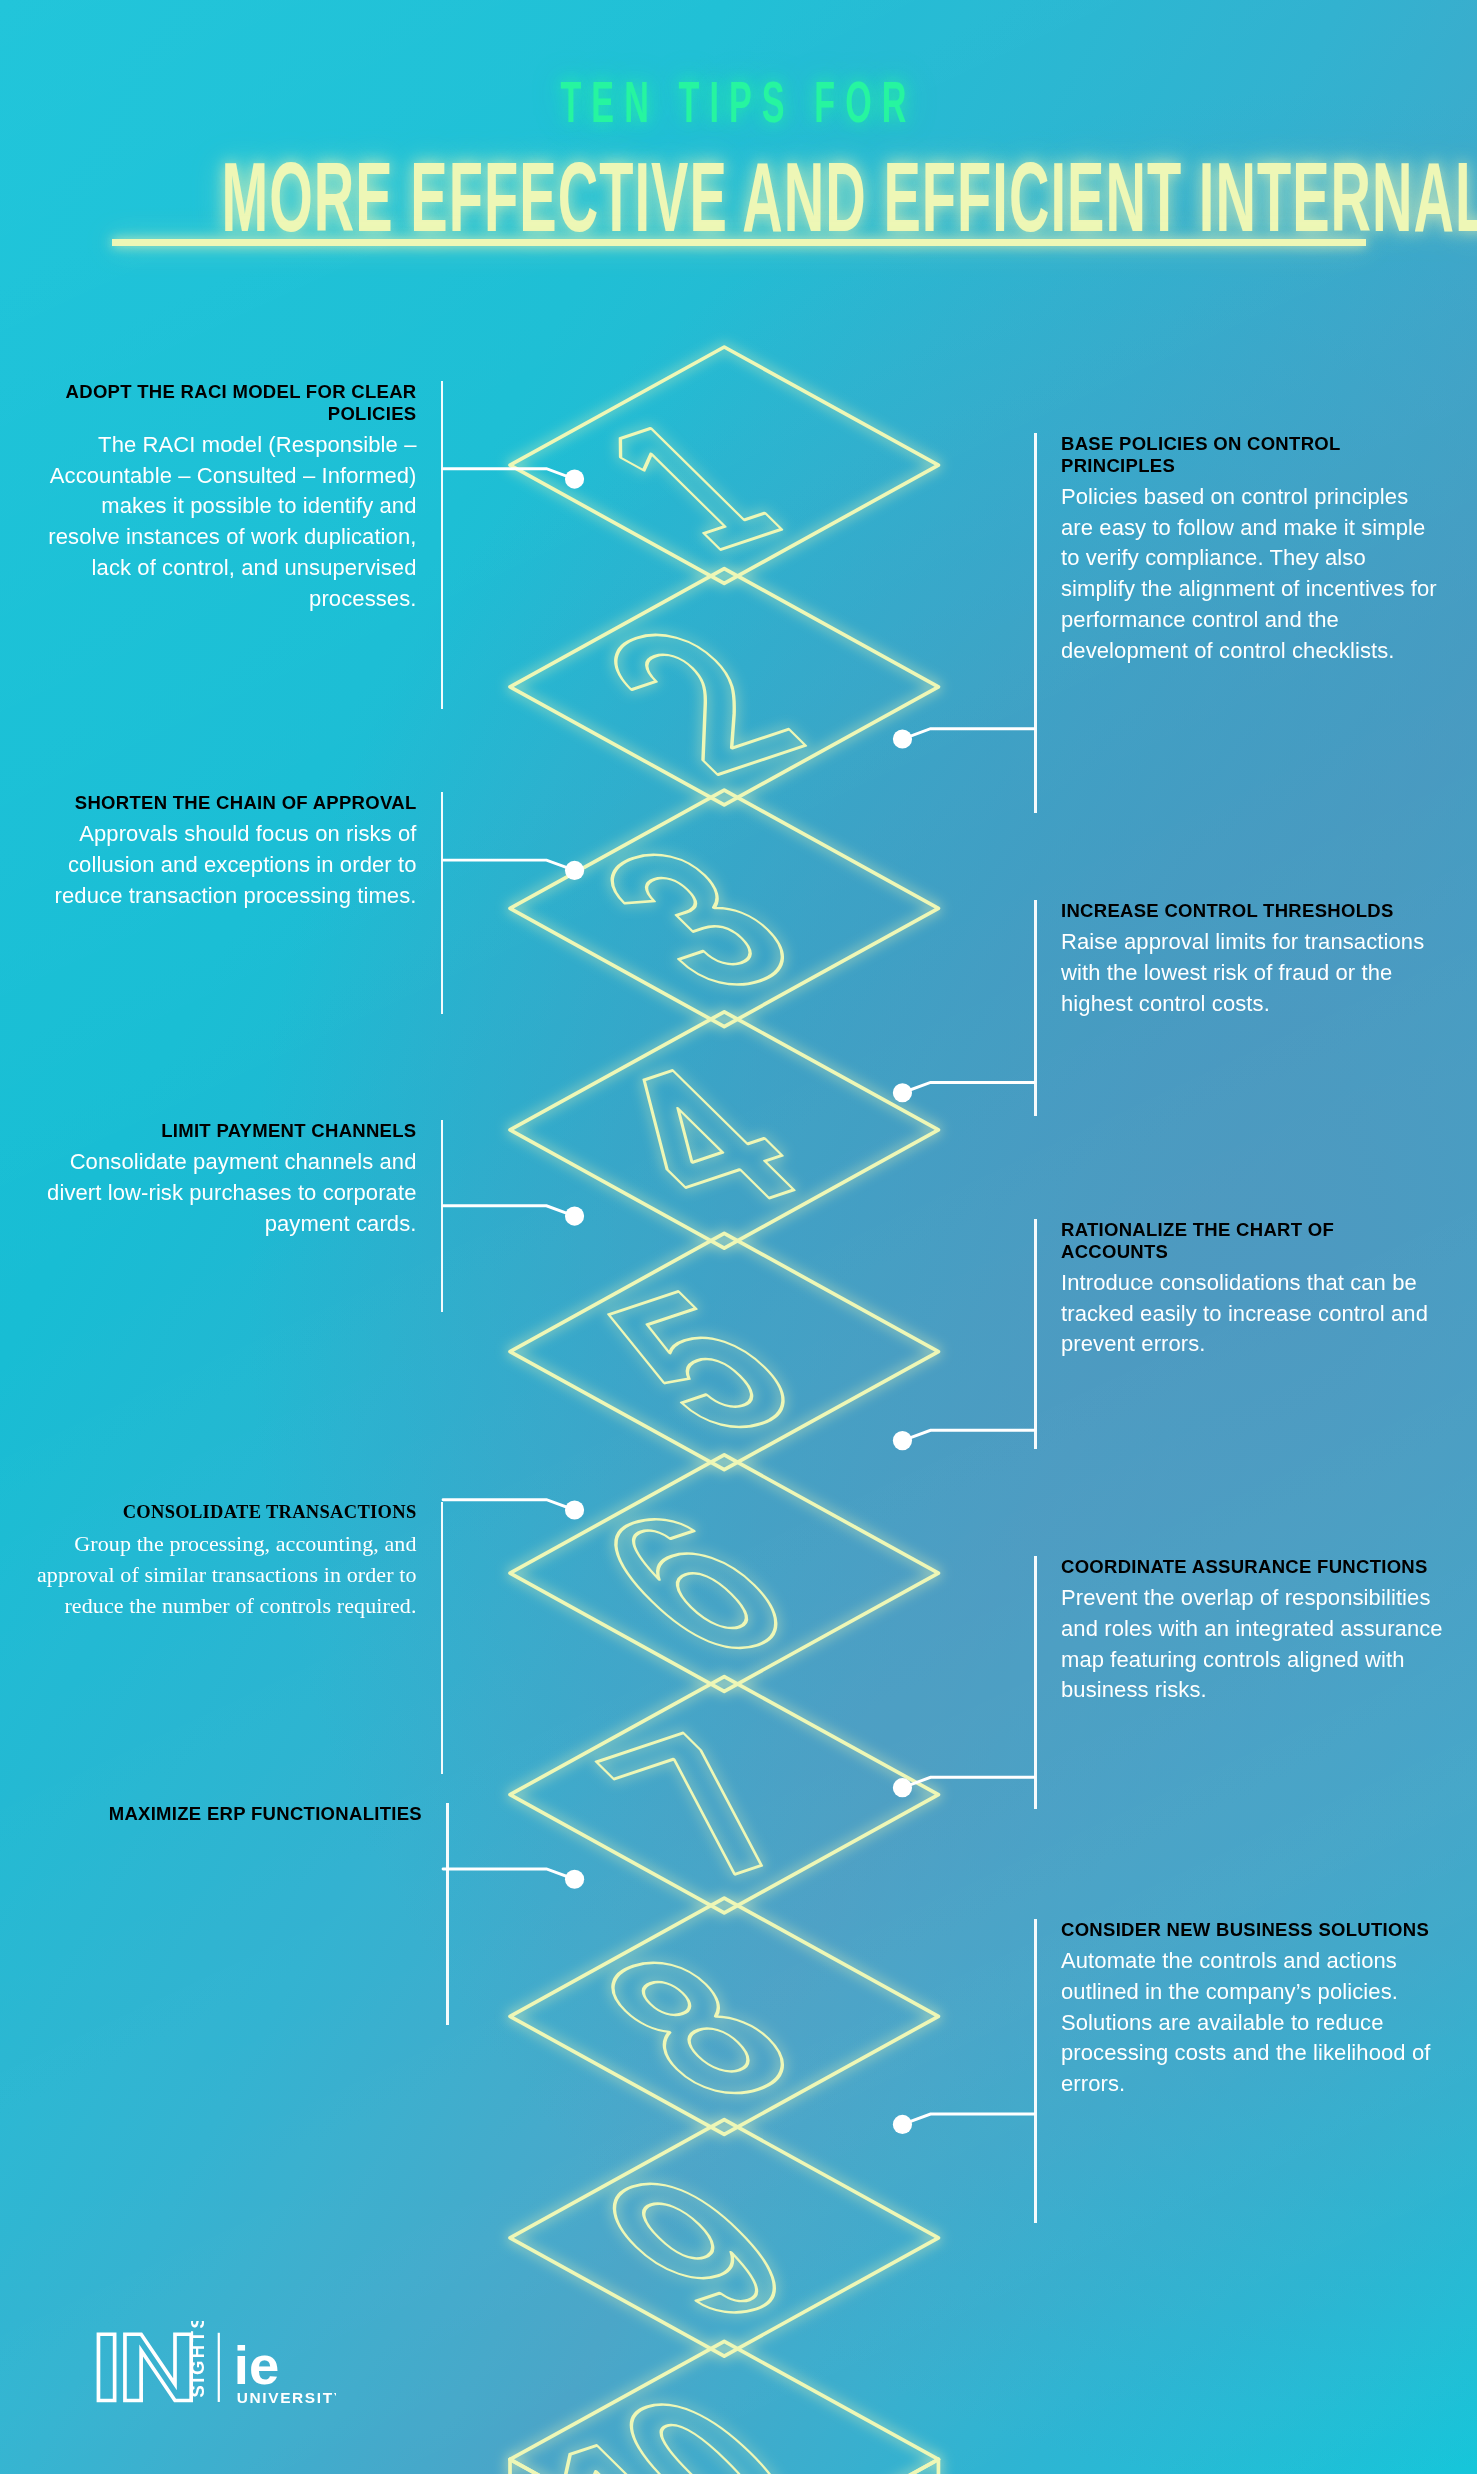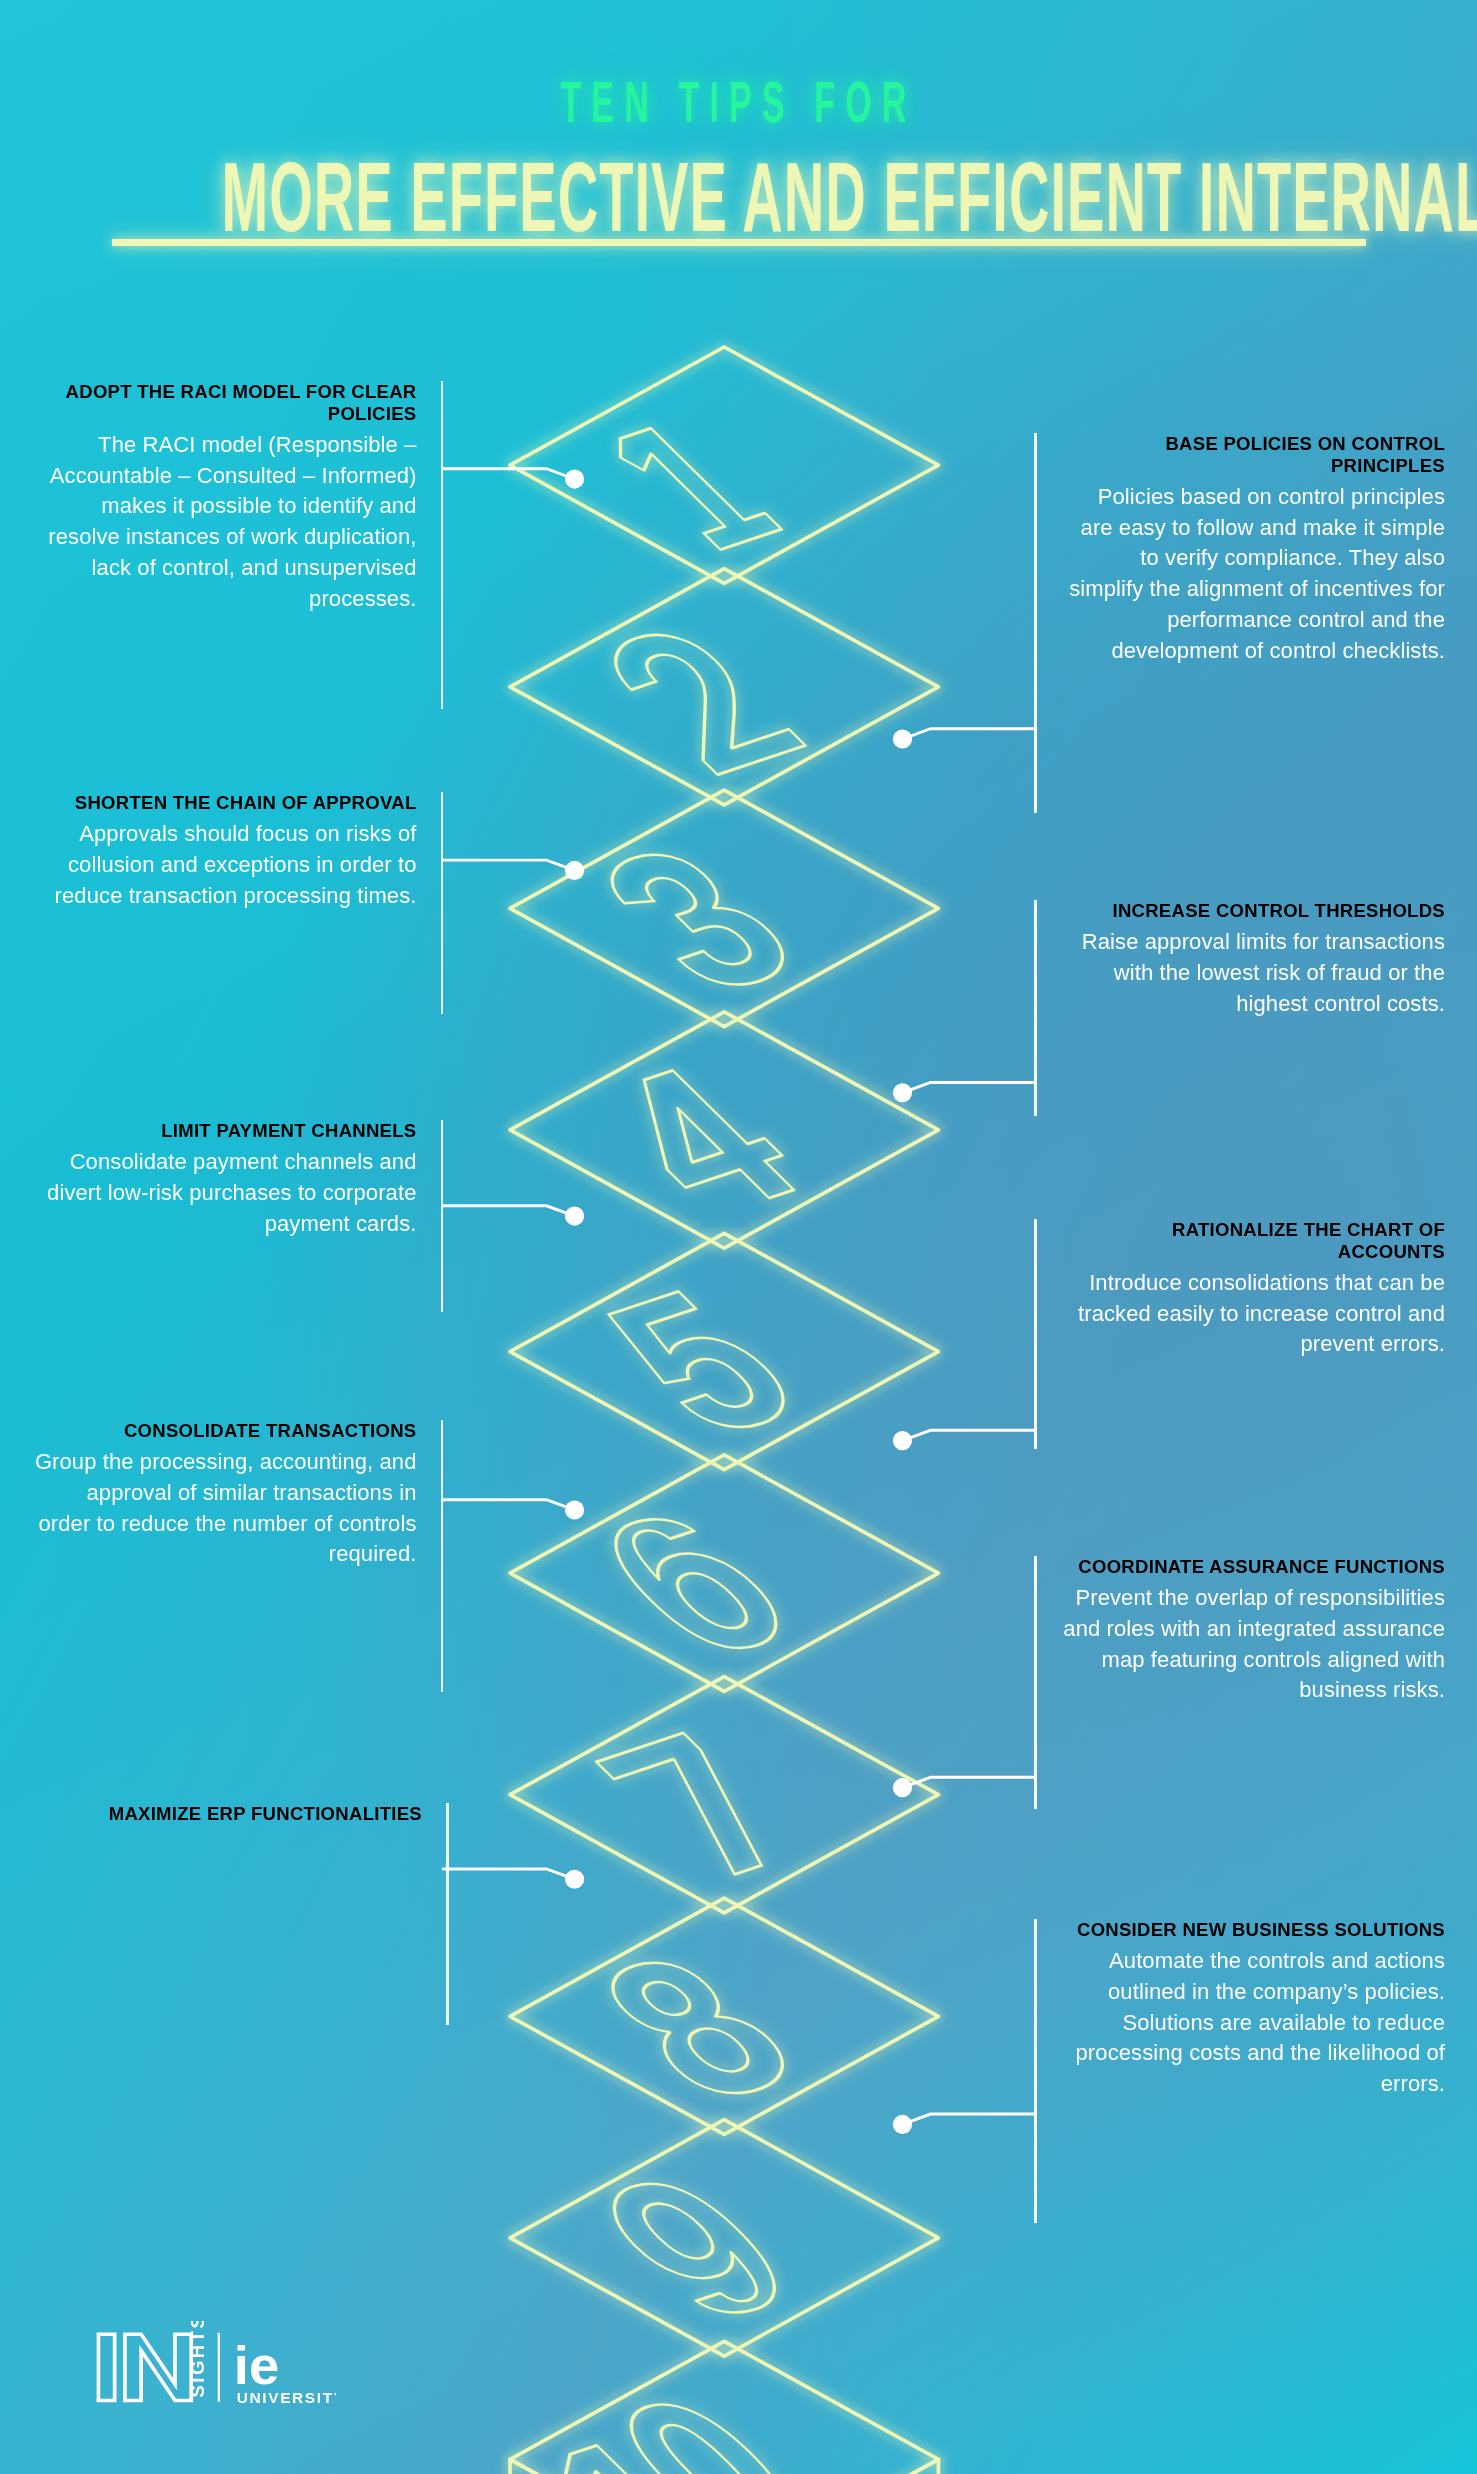--- a/index.html
+++ b/index.html
@@ -61,21 +61,21 @@
     box-shadow:0 0 11.8px rgba(238,247,182,.85), 0 0 28px rgba(238,247,182,.45);
   }
 
   
   .iso{ position:absolute; left:414px; top:347px; width:650px; height:2142px; }
   .iso svg{ display:block; overflow:visible; }
 
   
   .tip{ position:absolute; width:384px; }
   .tip.left{ text-align:right; }
-  .tip.right{ text-align:right; }
+  .tip.right{ text-align:left; }
   .tip h3{
     font-size:18.5px; font-weight:700; line-height:1.18;
     color:#000000; letter-spacing:0.3px;
     text-transform:uppercase;
     margin-bottom:5.2px;
   }
   .tip p{
     font-size:22px; line-height:1.40; color:#ffffff;
     font-weight:400; letter-spacing:0.1px;
   }
@@ -295,21 +295,21 @@
     <h3>LIMIT PAYMENT CHANNELS</h3>
     <p>Consolidate payment channels and divert low-risk purchases to corporate payment cards.</p>
   </div>
 
   <div class="tip right" style="left:1061px; top:1219px;">
     <div class="rule" style="height:230px;"></div>
     <h3>RATIONALIZE THE CHART OF ACCOUNTS</h3>
     <p>Introduce consolidations that can be tracked easily to increase control and prevent errors.</p>
   </div>
 
-  <div class="tip left" style="left:32.5px; top:1420px;">
+  <div class="tip left" style="left:32.5px; top:1502px;font-family:Liberation Serif, serif;">
     <div class="rule" style="height:272px;"></div>
     <h3>CONSOLIDATE TRANSACTIONS</h3>
     <p>Group the processing, accounting, and approval of similar transactions in order to reduce the number of controls required.</p>
   </div>
 
   <div class="tip right" style="left:1061px; top:1556px;">
     <div class="rule" style="height:253px;"></div>
     <h3>COORDINATE ASSURANCE FUNCTIONS</h3>
     <p>Prevent the overlap of responsibilities and roles with an integrated assurance map featuring controls aligned with business risks.</p>
   </div>

